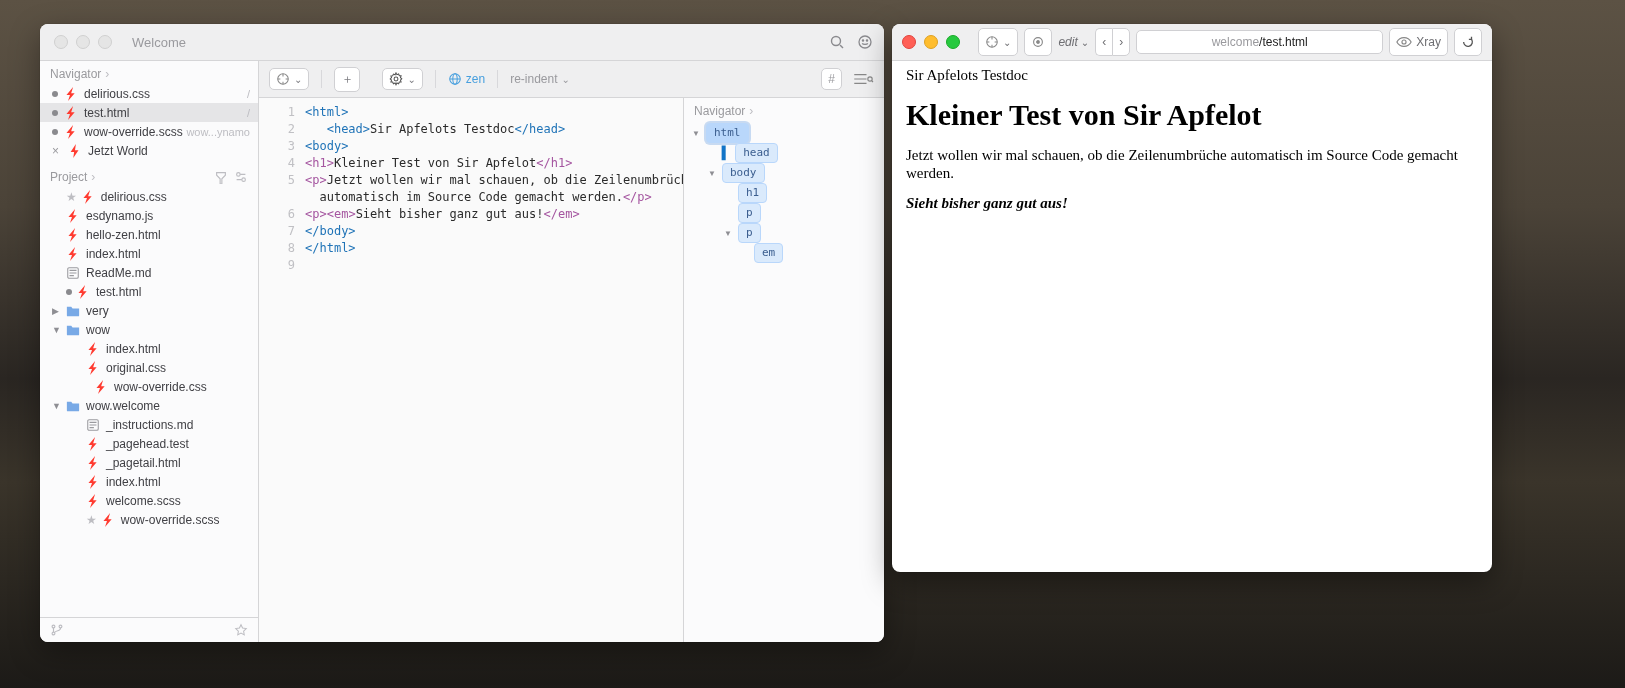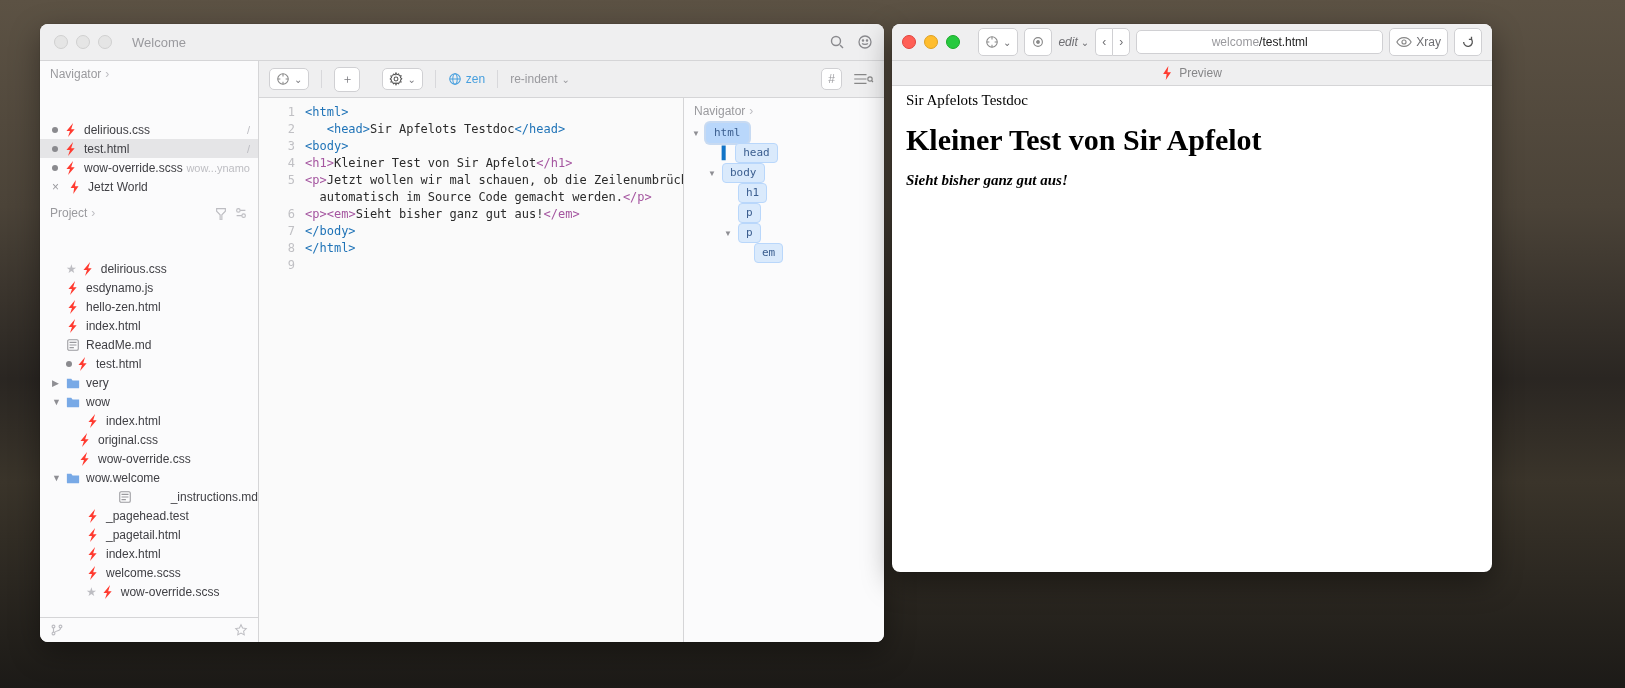--- a/index.html
+++ b/index.html
@@ -93,21 +93,21 @@
   .file-ico.html{color:#ff3b30;transform:skewX(-10deg);font-style:italic;}
   .file-ico.css{color:#ff3b30;transform:skewX(-10deg);font-style:italic;}
   .file-ico.js{color:#ff9e00;transform:skewX(-10deg);font-style:italic;}
   .file-ico.lightning{color:#ff3b30;}
   .file-ico.md{color:#8e8e93;}
   .file-ico.folder{color:#78a9e6;}
   .file-row .label{white-space:nowrap;}
   .file-row .hint{margin-left:auto;margin-right:8px;color:#bdbdc2;font-size:11px;}
   .file-row .close-x{color:#9a9a9e;margin-right:6px;width:10px;}
   
-  .tree{padding-bottom:4px;margin-top:36px;}
+  .tree{padding-bottom:4px;}
   .tri{width:10px;color:#8e8e93;font-size:9px;margin-right:4px;}
   
   .sidebar-foot{margin-top:auto;height:24px;border-top:1px solid var(--border);display:flex;align-items:center;padding:0 10px;color:#bdbdc2;font-size:12px;}
   .sidebar-foot .star{margin-left:auto;}
   
   .code-topbar{
     height:36px;border-bottom:1px solid var(--border);background:var(--chrome);
     display:flex;align-items:center;gap:8px;padding:0 10px;color:#7b7b80;font-size:12px;
   }
   .code-topbar .seg{border:1px solid #d0d0d3;border-radius:5px;padding:3px 6px;background:#fff;display:flex;align-items:center;gap:4px;}
@@ -347,48 +347,48 @@
           </div>
           <div class="file-row" style="padding-left: 32px;">
             <span class="tri"></span>
             <span class="file-ico html">
               <svg width="12" height="14" viewBox="0 0 12 16" fill="#ff3b30">
                 <path d="M7 0L1 9h4l-1 7 6-9H6z"></path>
               </svg>
             </span>
             <span class="label">index.html</span>
           </div>
-          <div class="file-row" style="padding-left: 24px;">
+          <div class="file-row" style="padding-left: 32px;">
             <span class="tri"></span>
             <span class="file-ico css">
               <svg width="12" height="14" viewBox="0 0 12 16" fill="#ff3b30">
                 <path d="M7 0L1 9h4l-1 7 6-9H6z"></path>
               </svg>
             </span>
             <span class="label">original.css</span>
           </div>
-          <div class="file-row" style="padding-left: 24px;">
+          <div class="file-row" style="padding-left: 40px;">
             <span class="tri"></span>
             <span class="file-ico css">
               <svg width="12" height="14" viewBox="0 0 12 16" fill="#ff3b30">
                 <path d="M7 0L1 9h4l-1 7 6-9H6z"></path>
               </svg>
             </span>
             <span class="label">wow-override.css</span>
           </div>
           <div class="file-row" style="padding-left: 12px;">
             <span class="tri">▼</span>
             <span class="file-ico folder">
               <svg width="14" height="14" viewBox="0 0 16 16" fill="#78a9e6">
                 <path d="M1 3h5l1.5 2H15v8a1 1 0 01-1 1H2a1 1 0 01-1-1z"></path>
               </svg>
             </span>
             <span class="label">wow.welcome</span>
           </div>
-          <div class="file-row" style="padding-left: 32px; justify-content: space-between;">
+          <div class="file-row" style="padding-left: 32px;">
             <span class="tri"></span>
             <span class="file-ico md">
               <svg width="14" height="14" viewBox="0 0 16 16" fill="none" stroke="#9a9a9e" stroke-width="1.2">
                 <rect x="2" y="2" width="12" height="12" rx="1.5"></rect>
                 <path d="M4 5h8M4 8h8M4 11h5"></path>
               </svg>
             </span>
             <span class="label">_instructions.md</span>
           </div>
           <div class="file-row" style="padding-left: 32px;">
@@ -601,27 +601,20 @@
       <span>Xray</span>
     </span>
     <span class="pv-btn">
       <svg width="14" height="14" viewBox="0 0 16 16" fill="none" stroke="#555" stroke-width="1.5">
           <path d="M3 8a5 5 0 109-3"></path>
           <path d="M12 2v3h-3"></path>
         </svg>
     </span>
   </div>
 
-  <div class="pv-tabbar">
-    <span class="bolt">
-      <svg width="11" height="14" viewBox="0 0 12 16" fill="currentColor">
-          <path d="M7 0L1 9h4l-1 7 6-9H6z"></path>
-        </svg>
-    </span>
-    <span>Preview</span>
-  </div>
 
   <div class="pv-content">
     <div style="font-size:15px;">Sir Apfelots Testdoc</div>
     <h1>Kleiner Test von Sir Apfelot</h1>
+    <p>Jetzt wollen wir mal schauen, ob die Zeilenumbrüche automatisch im Source Code gemacht werden.</p>
     <p><em>Sieht bisher ganz gut aus!</em></p>
   </div>
 </div>
 
 </body></html>

